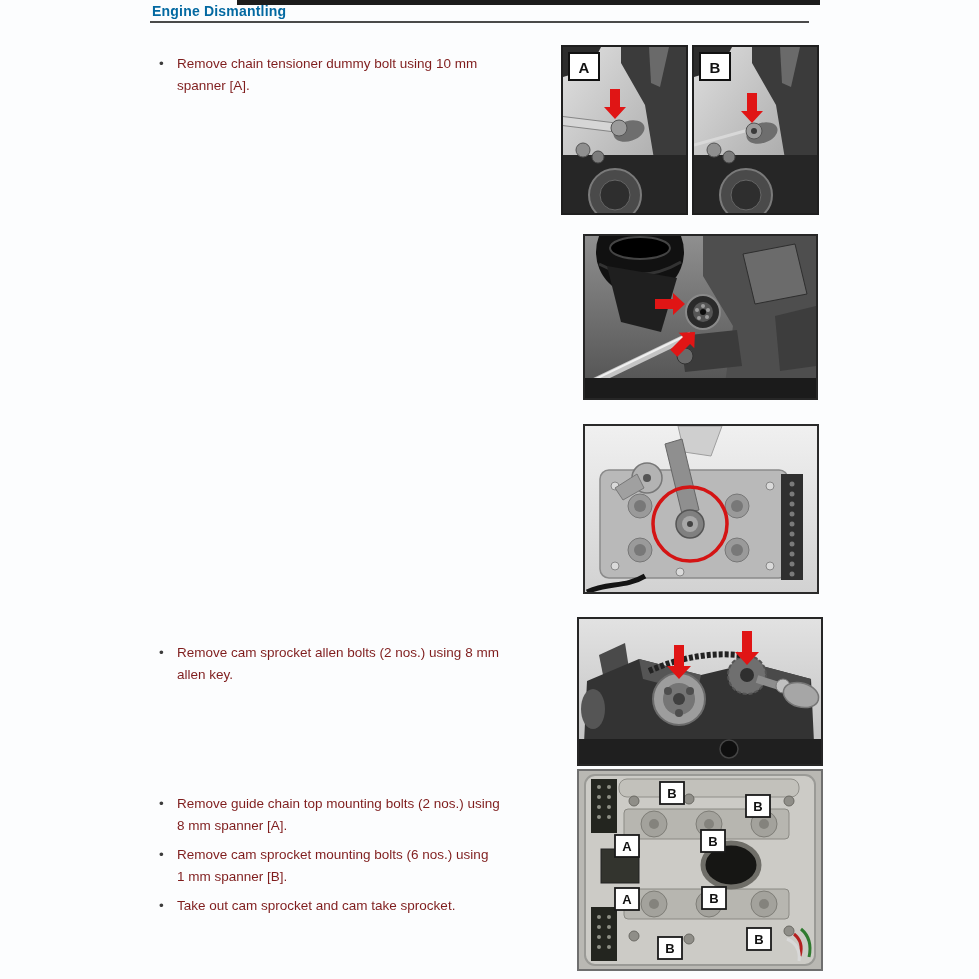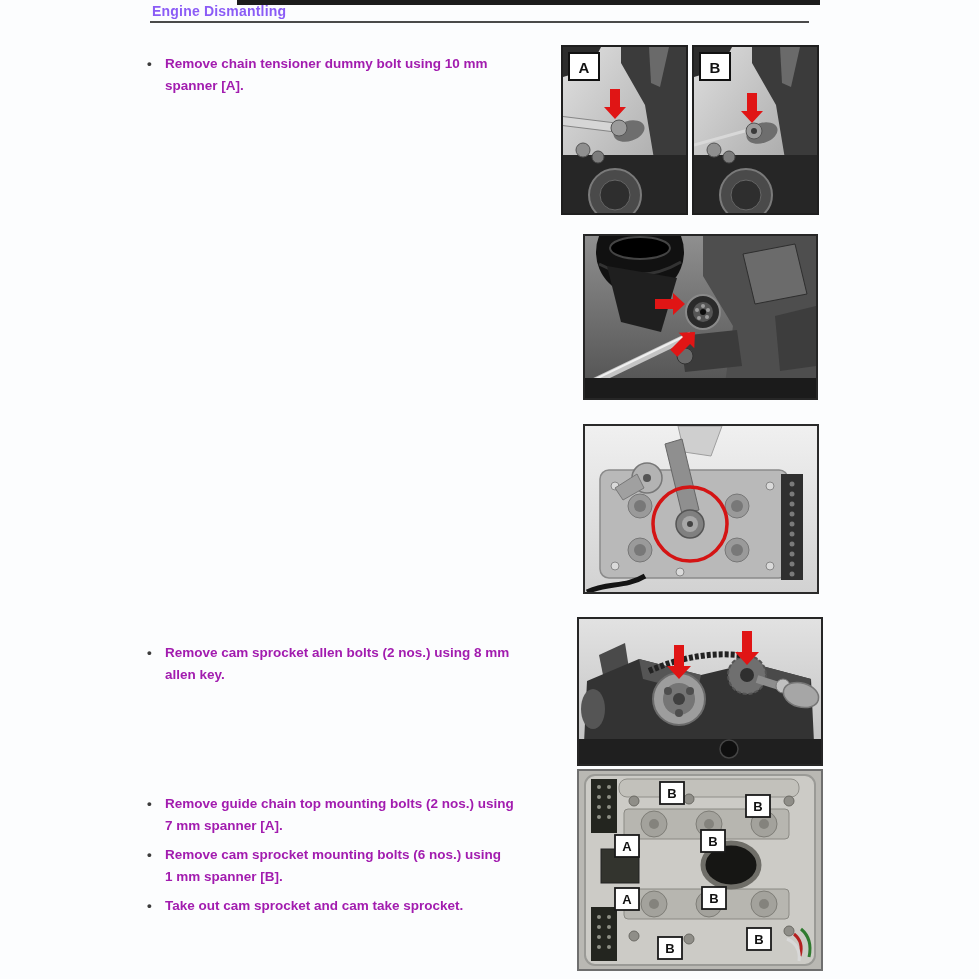--- a/index.html
+++ b/index.html
@@ -9,29 +9,29 @@
     background:#fcfdfe;
     font-family:"Liberation Sans", sans-serif;
     overflow:hidden;
   }
   .topbar{
     position:absolute;left:237px;top:0;width:583px;height:5px;
     background:#1c1c1c;
   }
   .title{
     position:absolute;left:152px;top:3px;
-    font-size:14px;font-weight:bold;color:#8b5cf6;letter-spacing:.2px;
+    font-size:14px;font-weight:bold;color:#0369a1;letter-spacing:.2px;
   }
   .rule{
     position:absolute;left:150px;top:21px;width:659px;height:2px;
     background:#4a4a4a;
   }
   .section{
-    position:absolute;left:144px;width:448px;
-    color:#a21caf;font-size:13.5px;line-height:22px;font-weight:bold;
+    position:absolute;left:156px;width:448px;
+    color:#7f1d1d;font-size:13.5px;line-height:22px;
   }
   .s1{top:53px}.s2{top:255px}.s3{top:459px}.s4{top:642px}.s5{top:793px}
   .bullet{position:relative;padding-left:21px;}
   .bullet::before{content:"\2022";position:absolute;left:3px;top:0;color:#3c3c3c;}
   .s1 .bullet{margin-bottom:12px}
   .s2 .bullet{margin-bottom:11px}
   .s3 .bullet{margin-bottom:14px}
   .s5 .bullet{margin-bottom:7px}
   .bullet .txt{white-space:pre-line;}
   .fig{position:absolute;background:#bbb;}
@@ -62,21 +62,21 @@
   <div class="section s3">
   </div>
 
   <div class="section s4">
     <div class="bullet"><span class="txt">Remove cam sprocket allen bolts (2 nos.) using 8 mm
 allen key.</span></div>
   </div>
 
   <div class="section s5">
     <div class="bullet"><span class="txt">Remove guide chain top mounting bolts (2 nos.) using
-7 mm spanner [A].</span></div>
+8 mm spanner [A].</span></div>
     <div class="bullet"><span class="txt">Remove cam sprocket mounting bolts (6 nos.) using
 1 mm spanner [B].</span></div>
     <div class="bullet"><span class="txt">Take out cam sprocket and cam take sprocket.</span></div>
   </div>
 
   <div class="fig fig1">
     <div class="panel">
       <svg width="123" height="166" viewBox="0 0 123 166">
         <defs>
           <linearGradient id="f1a-bg" x1="0" y1="0" x2="1" y2="1">

